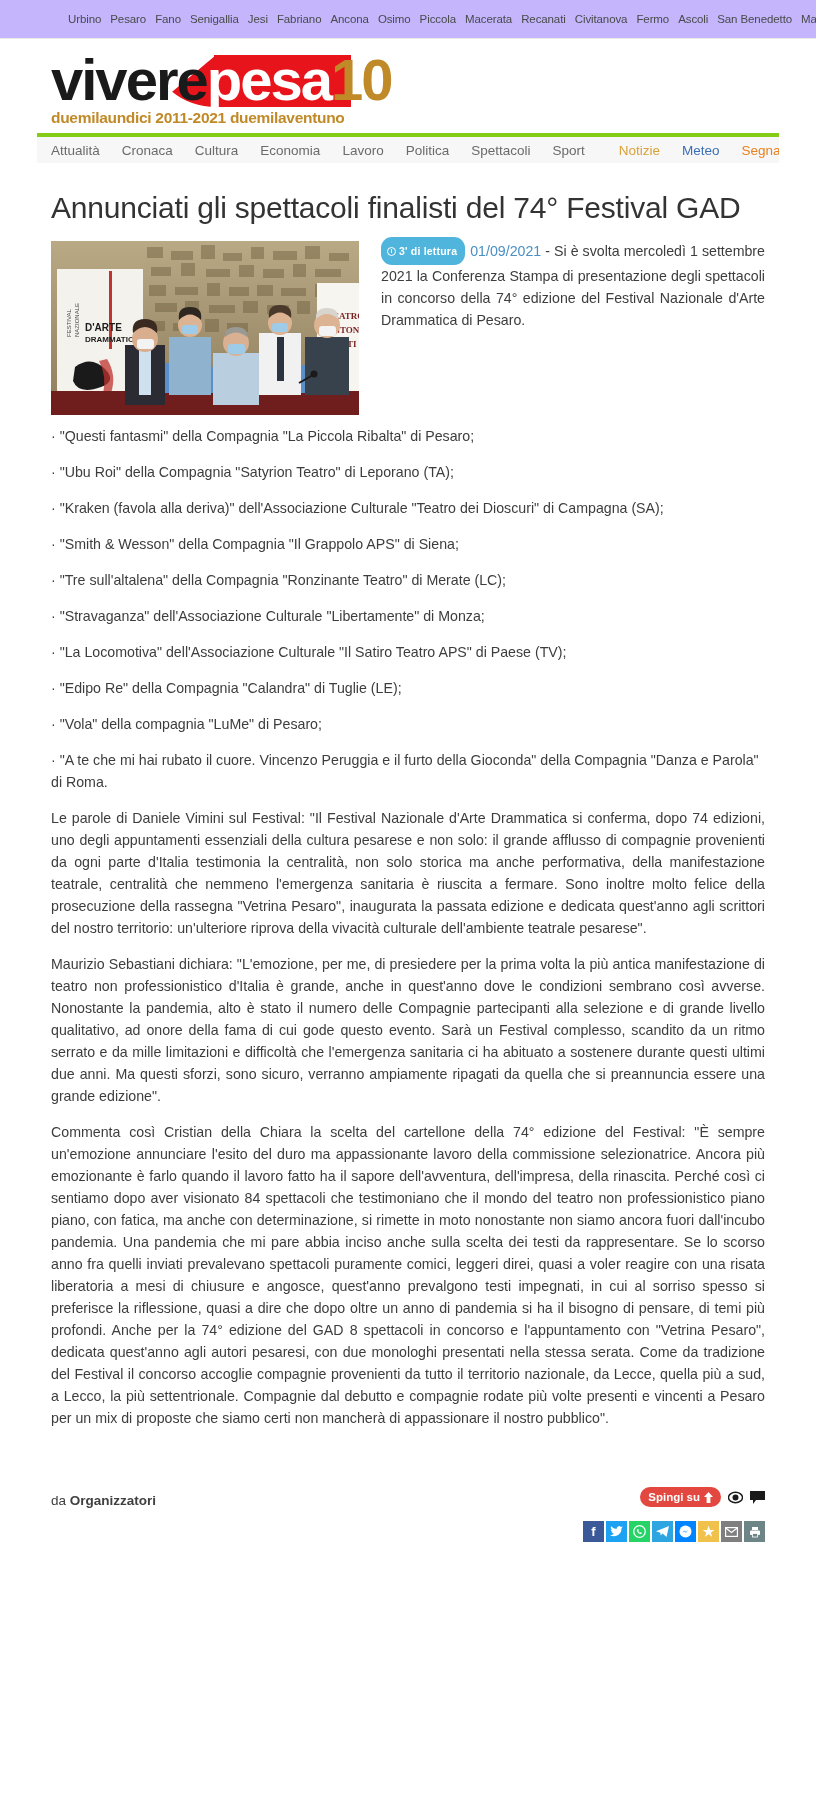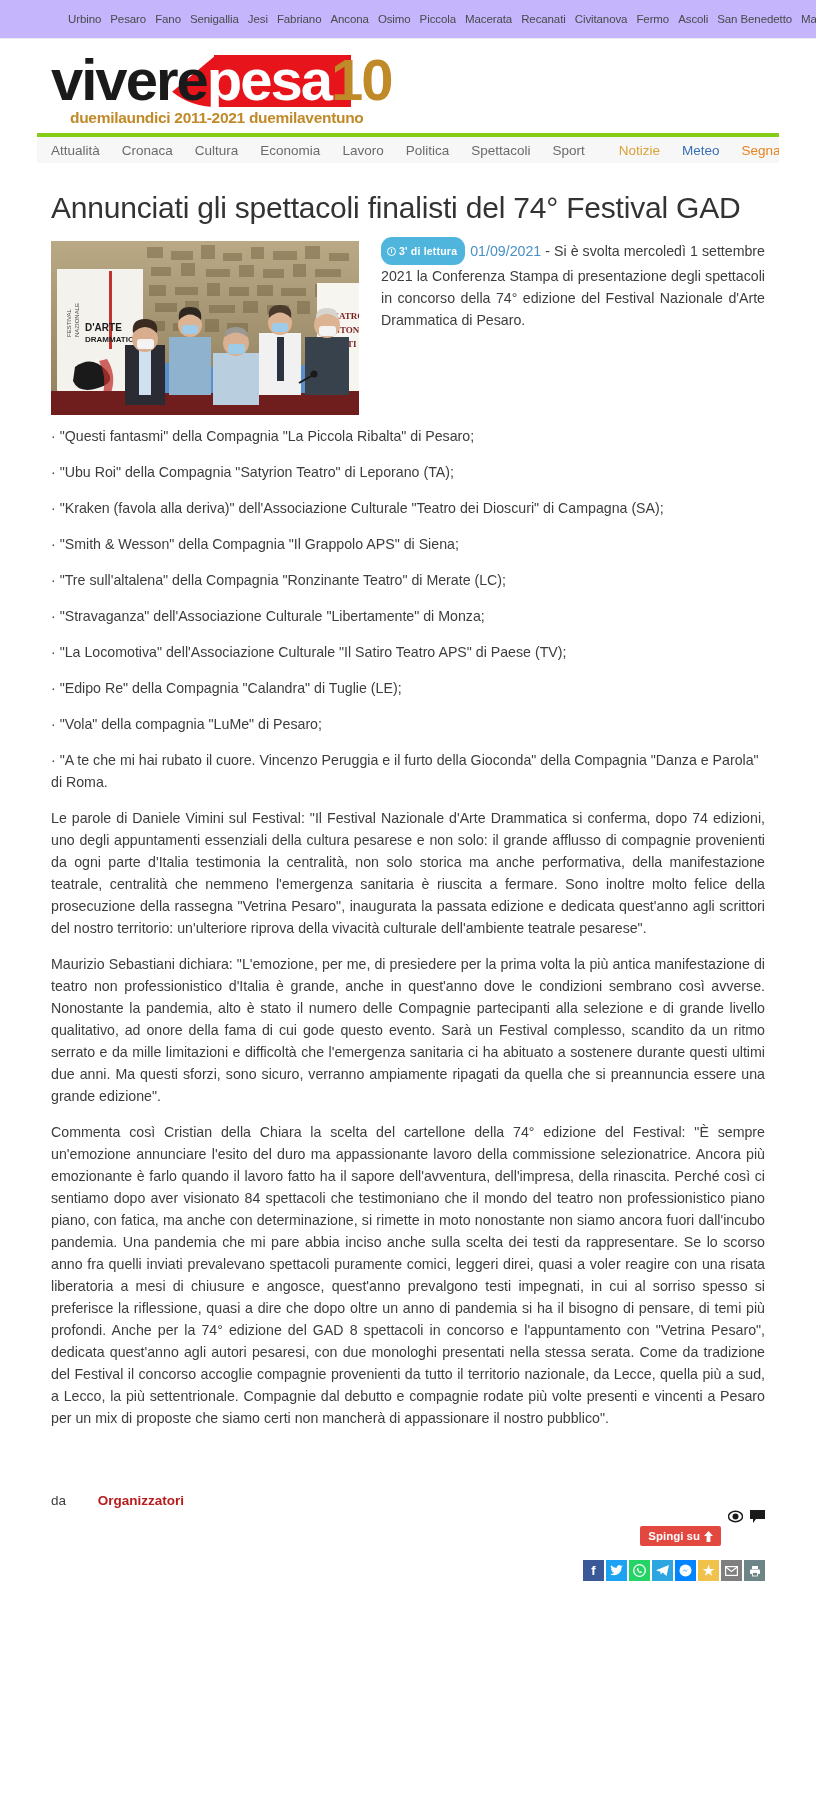--- a/index.html
+++ b/index.html
@@ -82,21 +82,21 @@
     font-weight: bold;
     letter-spacing: -2px;
     line-height: 50px;
     white-space: nowrap;
   }
   .lt-vivere { color: #1a1a1a; }
   .lt-pesa { color: #ffffff; }
   .lt-10 { color: #c08a28; }
   .logo-tag {
     position: absolute;
-    left: 19px; top: 56px;
+    left: 0; top: 56px;
     font-size: 15.5px;
     font-weight: bold;
     color: #c08a28;
     letter-spacing: -0.3px;
     white-space: nowrap;
   }
 
   
   .main-nav {
     border-top: 4px solid #84cc16;
@@ -203,45 +203,44 @@
     padding: 44px 14px 0 14px;
     overflow: hidden;
     position: relative;
   }
   .byline {
     float: left;
     font-size: 13.5px;
     color: #3d3d3d;
     padding-top: 6px;
   }
-  .byline b { color: #b91c1c; margin-left: 28px; }
+  .byline b { color: #404040; }
   .foot-right {
     float: right;
     text-align: right;
   }
   .push-row {
     display: flex;
     align-items: center;
     justify-content: flex-end;
     gap: 7px;
   }
   .push-btn {
     background: #e2483f;
     color: #fff;
     font-size: 11.5px;
     font-weight: bold;
     padding: 4px 8px;
-    border-radius: 2px;
+    border-radius: 10px;
     display: inline-flex;
     align-items: center;
     gap: 4px;
     border: none;
     cursor: pointer;
     font-family: "Liberation Sans", sans-serif;
-    margin-top: 39px;
   }
   .eye-icon, .cmt-icon { display: inline-block; }
 
   .share-row {
     margin-top: 14px;
     display: flex;
     justify-content: flex-end;
     gap: 2px;
   }
   .share-row span.sq {

